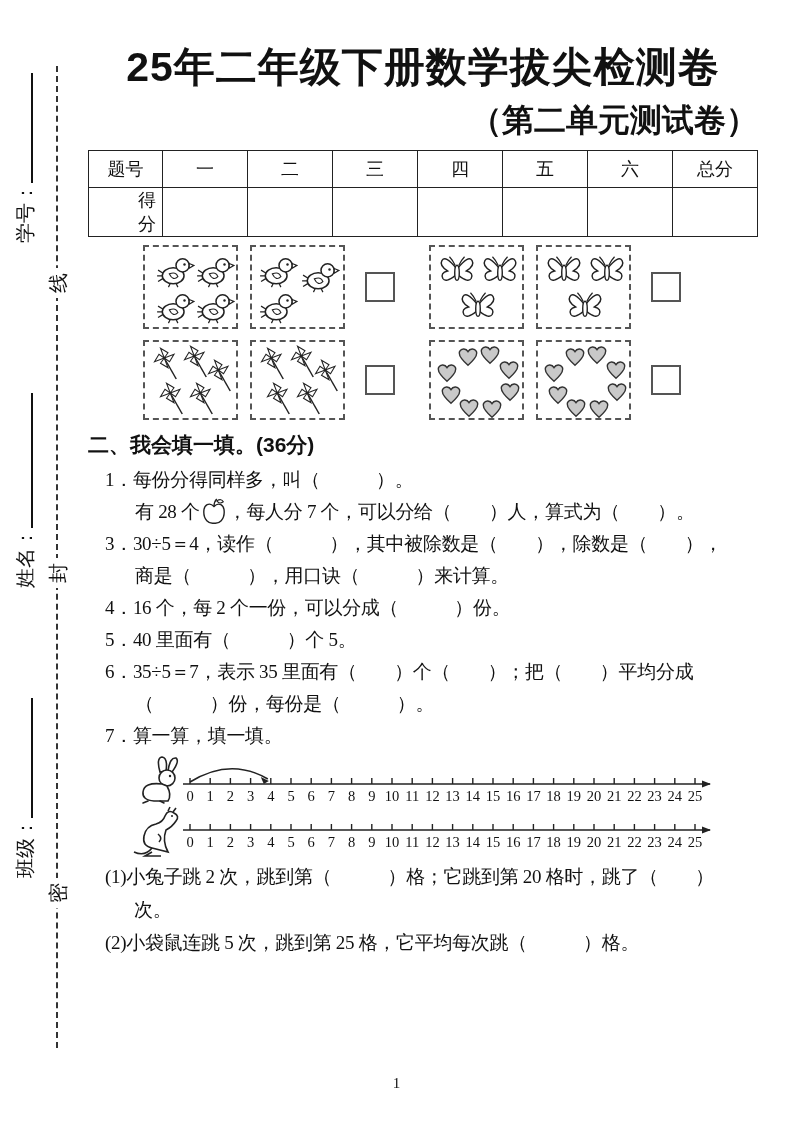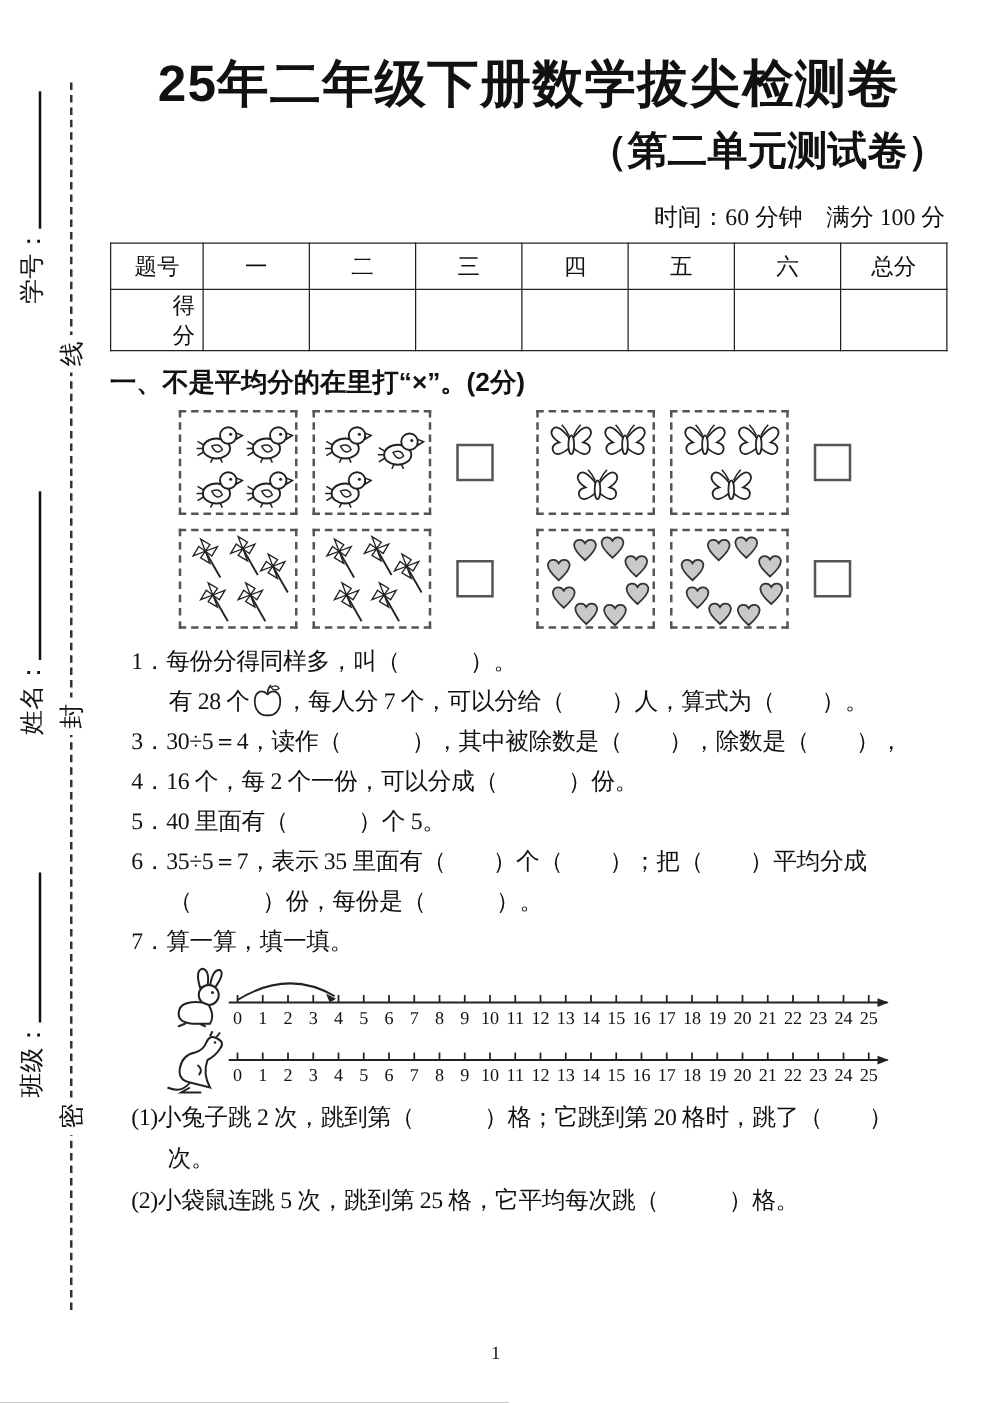--- a/index.html
+++ b/index.html
@@ -75,21 +75,20 @@
     </div>
     <div class="seal-dash"></div>
     <div class="seal-char sc0">线</div>
     <div class="seal-char sc1">封</div>
     <div class="seal-char sc2">密</div>
   </aside>
 
   <main class="content">
     <h1 class="title">25年二年级下册数学拔尖检测卷</h1>
     <h2 class="subtitle">（第二单元测试卷）</h2>
-    <div class="meta">时间：60 分钟　满分 100 分</div>
 
     <table class="score-table">
       <tbody>
         <tr id="score-header-row">
             <td>题号</td>
             <td>一</td>
             <td>二</td>
             <td>三</td>
             <td>四</td>
             <td>五</td>
@@ -102,21 +101,20 @@
             <td></td>
             <td></td>
             <td></td>
             <td></td>
             <td></td>
             <td></td>
           </tr>
       </tbody>
     </table>
 
-    <div class="sec-heading">一、不是平均分的在里打“×”。(2分)</div>
     <div id="groups">
         <div class="img-row">
           <div class="group">
             <div class="dash-box">
               <svg viewBox="0 0 40 36" width="38" height="34" class="box-icon" style="left: 12px; top: 8px;">
                 <ellipse cx="17" cy="22" rx="11.5" ry="8.5" fill="#fff" stroke="#222" stroke-width="1.6"></ellipse>
                 <circle cx="27" cy="11" r="7" fill="#fff" stroke="#222" stroke-width="1.6"></circle>
                 <path d="M34,9 l5,2 -5,3 z" fill="#fff" stroke="#222" stroke-width="1.3"></path>
                 <circle cx="29" cy="10" r="1.3" fill="#222"></circle>
                 <path d="M6,19 l-5,-3 M6,22 l-6,0 M6,25 l-5,3" stroke="#222" stroke-width="1.3" fill="none"></path>
@@ -365,28 +363,30 @@
               </svg>
               <svg viewBox="0 0 24 22" width="22" height="20" class="box-icon" style="left: 68px; top: 40px;">
                 <path d="M12,20 C4,13 1,8 3,4.5 C5,1 10,1.5 12,5 C14,1.5 19,1 21,4.5 C23,8 20,13 12,20 z" fill="#c9c9c9" stroke="#333" stroke-width="1.6"></path>
               </svg>
             </div>
             <div class="checkbox"></div>
           </div>
         </div>
       </div>
 
+    <div class="sec-heading">二、我会填一填。(36分)</div>
     <div id="questions">
         <div class="q-line">1．每份分得同样多，叫（　　　）。</div>
         <div class="q-line cont">有 28 个<svg viewBox="0 0 28 30" width="26" height="28" class="inline-apple">
             <path d="M14,9 C9,4 3,7 3,15 C3,23 8,28 14,27 C20,28 25,23 25,15 C25,7 19,4 14,9 z" fill="#fff" stroke="#222" stroke-width="1.5"></path>
             <path d="M14,9 C14,5 15,3 17,1" fill="none" stroke="#222" stroke-width="1.5"></path>
             <path d="M17,3 q5,-3 7,1 q-4,3 -7,-1 z" fill="#fff" stroke="#222" stroke-width="1.2"></path>
           </svg>，每人分 7 个，可以分给（　　）人，算式为（　　）。</div>
         <div class="q-line">3．30÷5＝4，读作（　　　），其中被除数是（　　），除数是（　　），</div>
+        <div class="q-line cont">商是（　　　），用口诀（　　　）来计算。</div>
         <div class="q-line">4．16 个，每 2 个一份，可以分成（　　　）份。</div>
         <div class="q-line">5．40 里面有（　　　）个 5。</div>
         <div class="q-line">6．35÷5＝7，表示 35 里面有（　　）个（　　）；把（　　）平均分成</div>
         <div class="q-line cont">（　　　）份，每份是（　　　）。</div>
         <div class="q-line">7．算一算，填一填。</div>
       </div>
 
     <div class="numberline-wrap" id="numberlines"><svg width="650" height="104" viewBox="0 0 650 104">
           <g>
             <line x1="55" y1="30" x2="582" y2="30" stroke="#222" stroke-width="1.6"></line>

